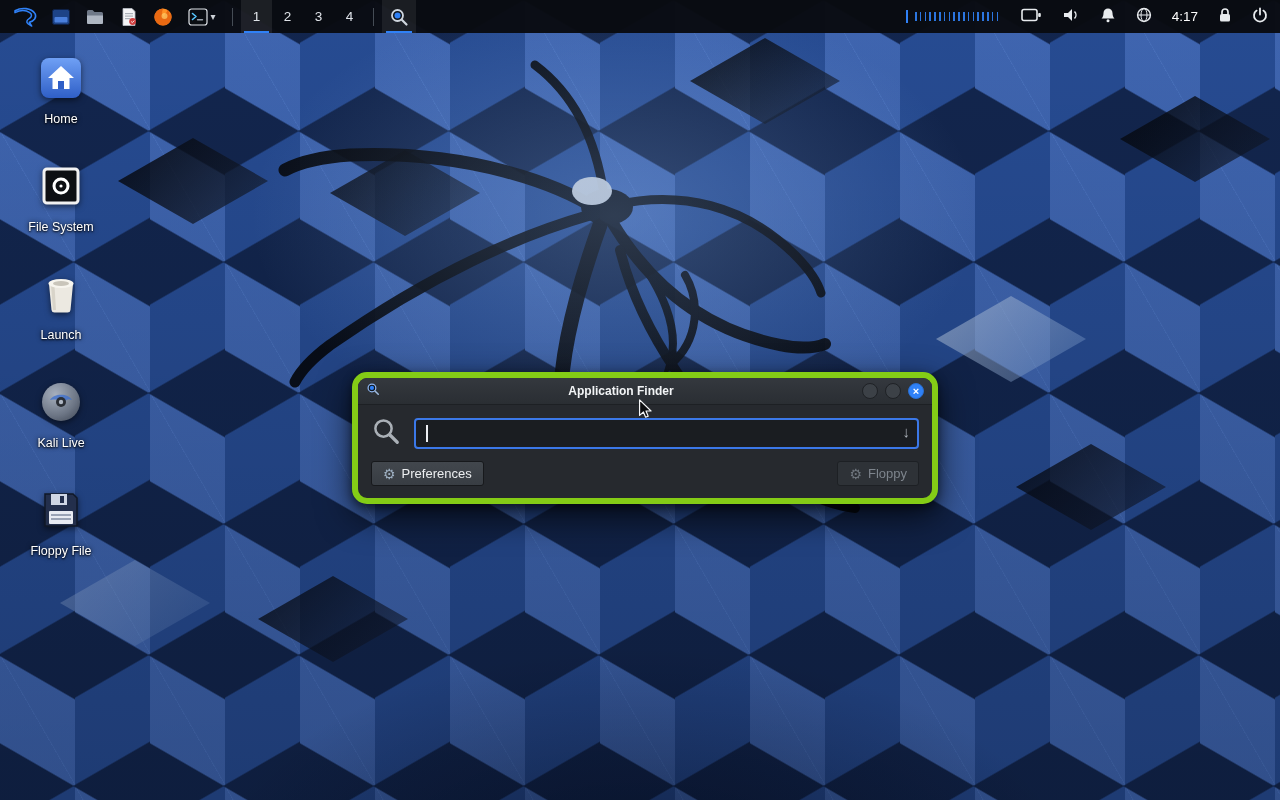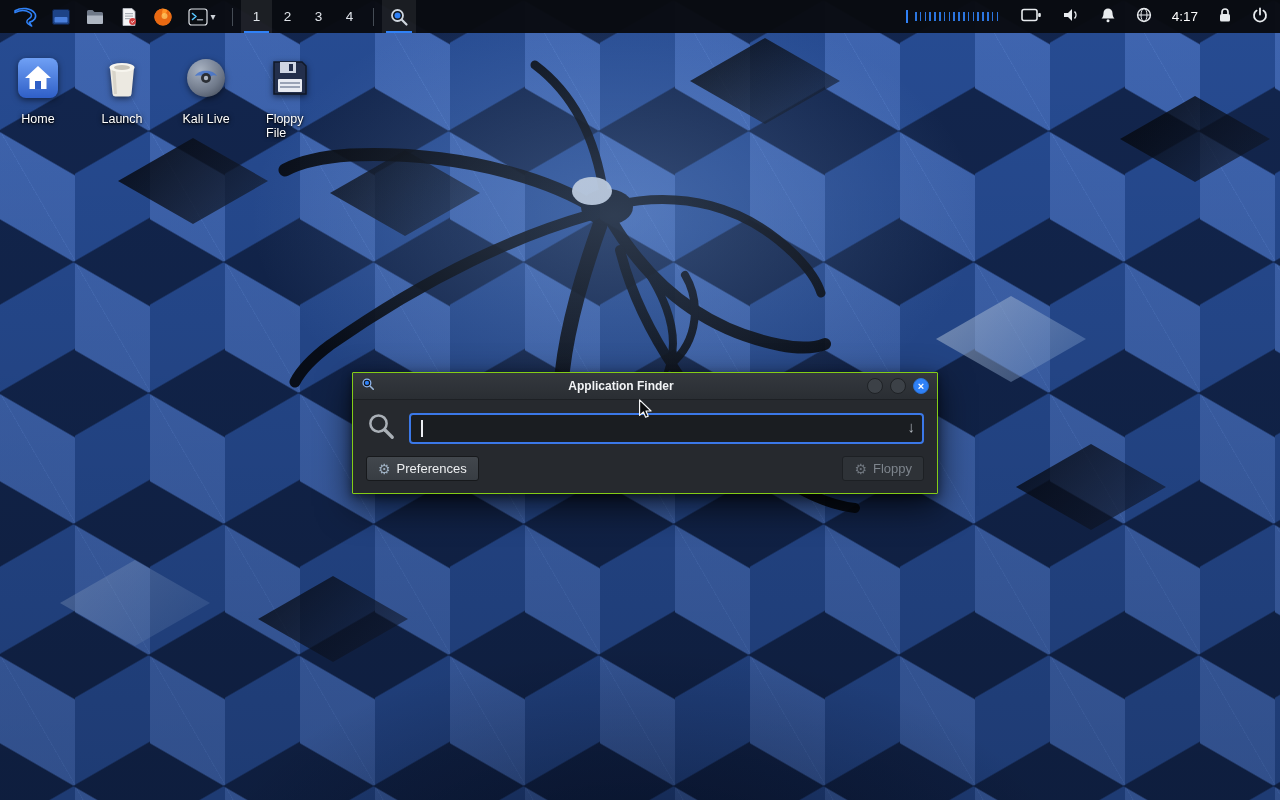--- a/index.html
+++ b/index.html
@@ -46,29 +46,29 @@
   .pright{margin-left:auto;display:flex;align-items:center;gap:20px;padding-right:6px;}
   .mon{display:flex;align-items:center;gap:7px;cursor:pointer;}
   .mon-bar{width:2px;height:13px;background:#2f81f7;display:inline-block;}
   .mon-ticks{width:86px;height:9px;display:inline-block;opacity:.9;
      background:repeating-linear-gradient(90deg,#2f81f7 0 1.5px,transparent 1.5px 4.8px);}
   .tray{display:flex;align-items:center;justify-content:center;background:none;border:none;
         padding:0;cursor:pointer;}
   .clock{color:#ffffff;font-size:13.5px;cursor:pointer;}
 
   
-  .dicons{position:absolute;left:14px;top:54px;width:94px;display:flex;flex-direction:row;
-          gap:36px;align-items:flex-start;z-index:5;}
+  .dicons{position:absolute;left:14px;top:54px;width:94px;display:flex;flex-direction:column;
+          gap:36px;align-items:flex-end;z-index:5;}
   .dicon{width:94px;display:flex;flex-direction:column;align-items:center;gap:6px;cursor:pointer;}
   .dicon svg{width:48px;height:48px;filter:drop-shadow(0 2px 3px rgba(0,0,0,0.55));}
   .dlabel{font-size:12.5px;color:#fff;text-shadow:0 1px 2px #000,0 0 5px rgba(0,0,0,0.85);}
 
   
-  .dialog{position:absolute;left:352px;top:372px;width:586px;z-index:30;border-radius:1px;
-          overflow:hidden;background:#26292e;border:1px solid #84cc16;
+  .dialog{position:absolute;left:352px;top:372px;width:586px;z-index:30;border-radius:15px;
+          overflow:hidden;background:#26292e;border:6px solid #84cc16;
           box-shadow:0 12px 34px rgba(0,0,0,0.68),0 3px 10px rgba(0,0,0,0.5);}
   .titlebar{height:27px;background:linear-gradient(#34383e,#2a2e33);display:flex;align-items:center;
             padding:0 8px;gap:8px;border-bottom:1px solid #1d2024;}
   .ttitle{flex:1;text-align:center;font-size:12px;font-weight:bold;color:#f2f4f6;}
   .tbtns{display:flex;gap:7px;align-items:center;}
   .tb{width:16px;height:16px;border-radius:50%;border:1px solid #1f2226;background:#3c4147;
       padding:0;cursor:pointer;display:flex;align-items:center;justify-content:center;}
   .tb.close{background:#2f81f7;border-color:#2a6fd0;color:#fff;font-size:11px;font-weight:bold;line-height:1;}
   .dbody{padding:11px 13px 12px;}
   .search-row{display:flex;align-items:center;gap:13px;}
@@ -279,20 +279,30 @@
             <rect x="4" y="4" width="40" height="40" rx="8" fill="url(#hg)"></rect>
             <path d="M24 12 L37 24 h-4.5 v11 h-17 v-11 H11 Z" fill="#ffffff"></path>
             <rect x="21" y="27" width="6" height="8" fill="#2f5fc7"></rect>
           </svg>
       </span>
       <span class="dlabel">Home</span>
     </div>
     <div class="dicon">
       <span>
         <svg viewBox="0 0 48 48">
+            <rect x="7" y="7" width="34" height="34" rx="3" fill="#0d0f13" stroke="#f2f2f2" stroke-width="3"></rect>
+            <circle cx="24" cy="24" r="7" fill="none" stroke="#ffffff" stroke-width="3"></circle>
+            <circle cx="24" cy="24" r="1.6" fill="#ffffff"></circle>
+          </svg>
+      </span>
+      <span class="dlabel">File System</span>
+    </div>
+    <div class="dicon">
+      <span>
+        <svg viewBox="0 0 48 48">
             <path d="M12 14 h24 l-2.5 26 a3 3 0 0 1 -3 2.6 h-13 a3 3 0 0 1 -3 -2.6 Z" fill="#ece9e1"></path>
             <path d="M14 16 l2 24 h3 l-1.5 -24 Z" fill="#d8d4c9"></path>
             <ellipse cx="24" cy="13.5" rx="12.5" ry="4.5" fill="#f7f5ee"></ellipse>
             <ellipse cx="24" cy="13.5" rx="8" ry="2.6" fill="#c9c5ba"></ellipse>
           </svg>
       </span>
       <span class="dlabel">Launch</span>
     </div>
     <div class="dicon">
       <span>

